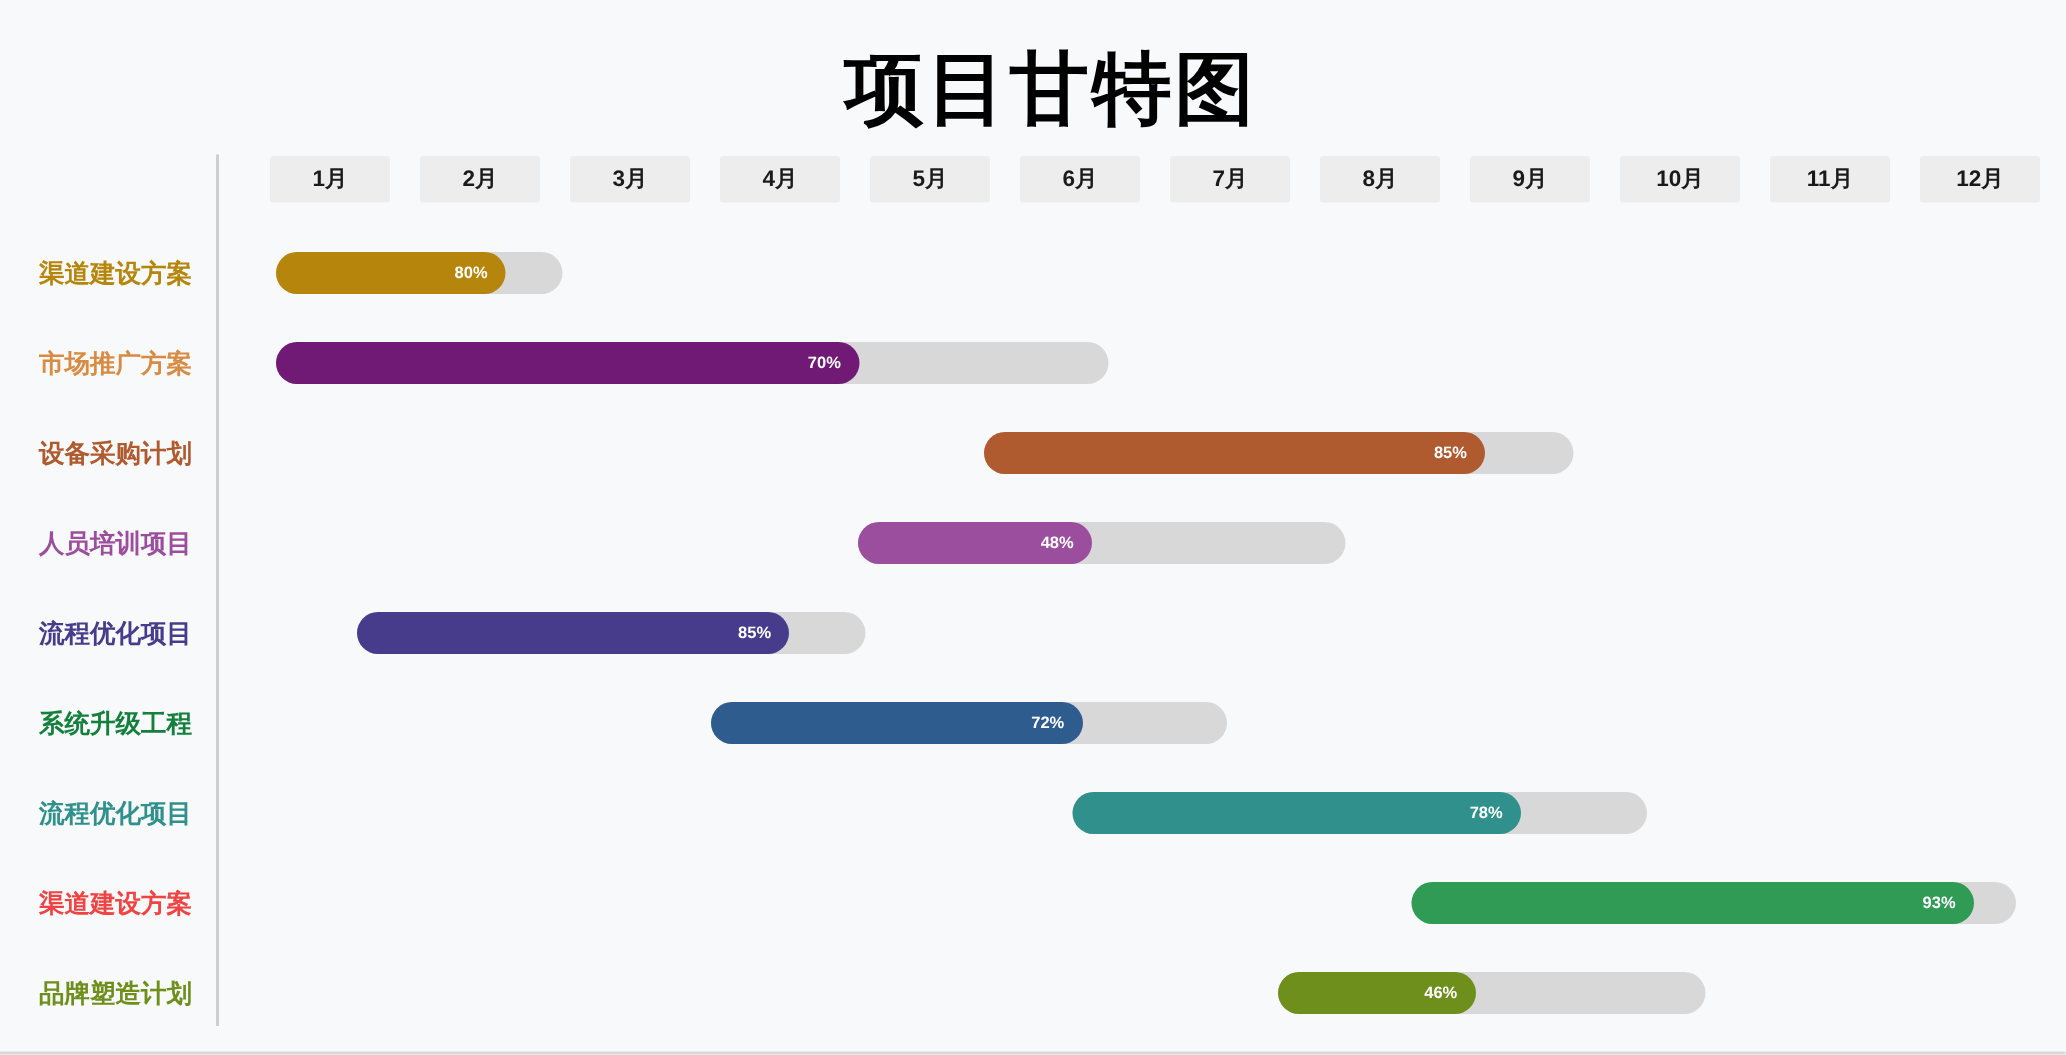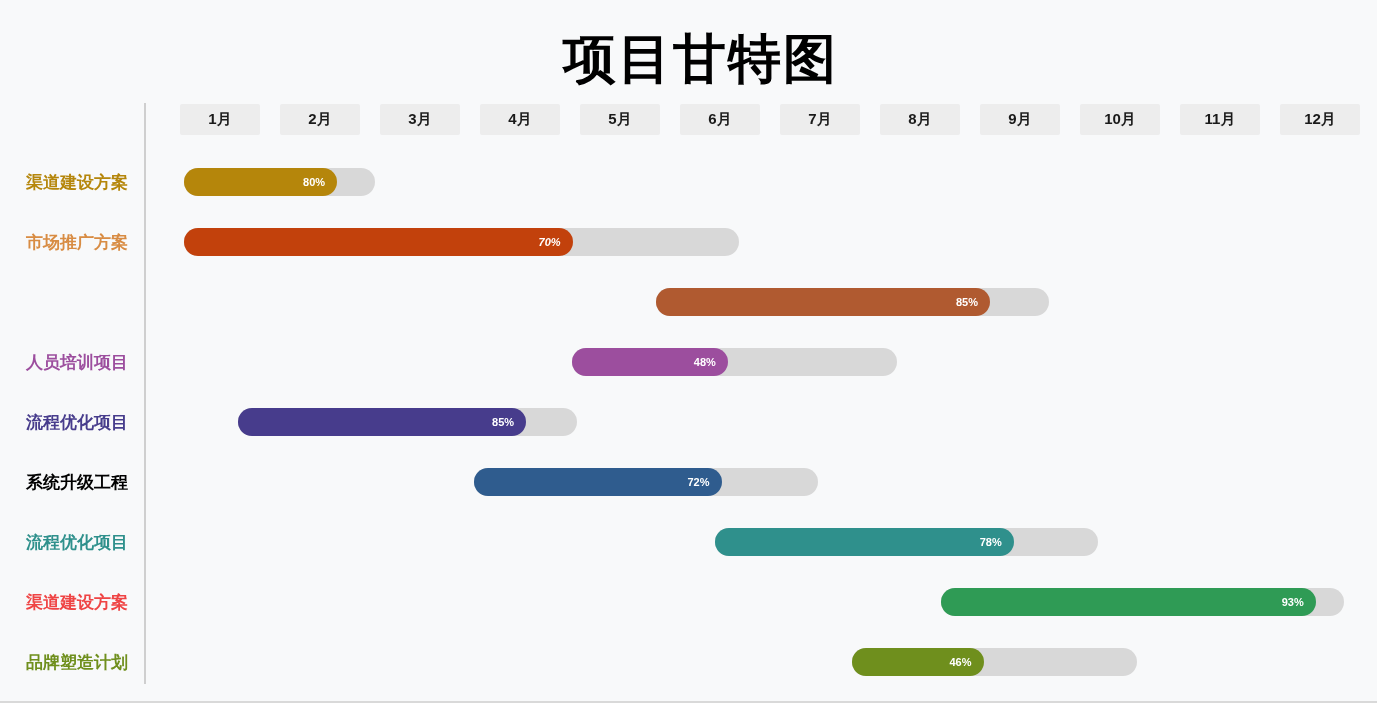--- a/index.html
+++ b/index.html
@@ -127,26 +127,27 @@
       <div class="task-label" style="color: rgb(181, 134, 11);">渠道建设方案</div>
       <div class="task-track" style="left: 183.667px; width: 191.75px;">
         <div class="task-fill" style="width: 80%; background: rgb(181, 134, 11);">
           <span class="task-pct">80%</span>
         </div>
       </div>
     </div>
     <div class="task-row">
       <div class="task-label" style="color: rgb(216, 140, 67);">市场推广方案</div>
       <div class="task-track" style="left: 183.667px; width: 555.583px;">
-        <div class="task-fill" style="width: 70%; background: #c2410c; font-style: italic;">
+        <div class="task-fill" style="width: 70%; background: #701a75;">
           <span class="task-pct">70%</span>
         </div>
       </div>
     </div>
     <div class="task-row">
+      <div class="task-label" style="color: rgb(176, 90, 48);">设备采购计划</div>
       <div class="task-track" style="left: 655.667px; width: 393.333px;">
         <div class="task-fill" style="width: 85%; background: rgb(176, 90, 48);">
           <span class="task-pct">85%</span>
         </div>
       </div>
     </div>
     <div class="task-row">
       <div class="task-label" style="color: rgb(156, 78, 158);">人员培训项目</div>
       <div class="task-track" style="left: 572.083px; width: 324.5px;">
         <div class="task-fill" style="width: 48%; background: rgb(156, 78, 158);">
@@ -156,21 +157,21 @@
     </div>
     <div class="task-row">
       <div class="task-label" style="color: rgb(71, 60, 140);">流程优化项目</div>
       <div class="task-track" style="left: 237.75px; width: 339.25px;">
         <div class="task-fill" style="width: 85%; background: rgb(71, 60, 140);">
           <span class="task-pct">85%</span>
         </div>
       </div>
     </div>
     <div class="task-row">
-      <div class="task-label" style="color: #000000;">系统升级工程</div>
+      <div class="task-label" style="color: #15803d;">系统升级工程</div>
       <div class="task-track" style="left: 473.75px; width: 344.167px;">
         <div class="task-fill" style="width: 72%; background: rgb(47, 92, 142);">
           <span class="task-pct">72%</span>
         </div>
       </div>
     </div>
     <div class="task-row">
       <div class="task-label" style="color: rgb(47, 144, 140);">流程优化项目</div>
       <div class="task-track" style="left: 714.667px; width: 383.5px;">
         <div class="task-fill" style="width: 78%; background: rgb(47, 144, 140);">

